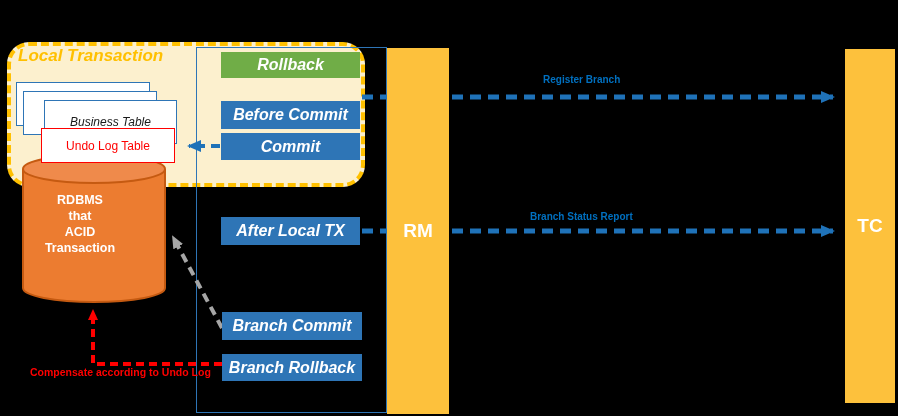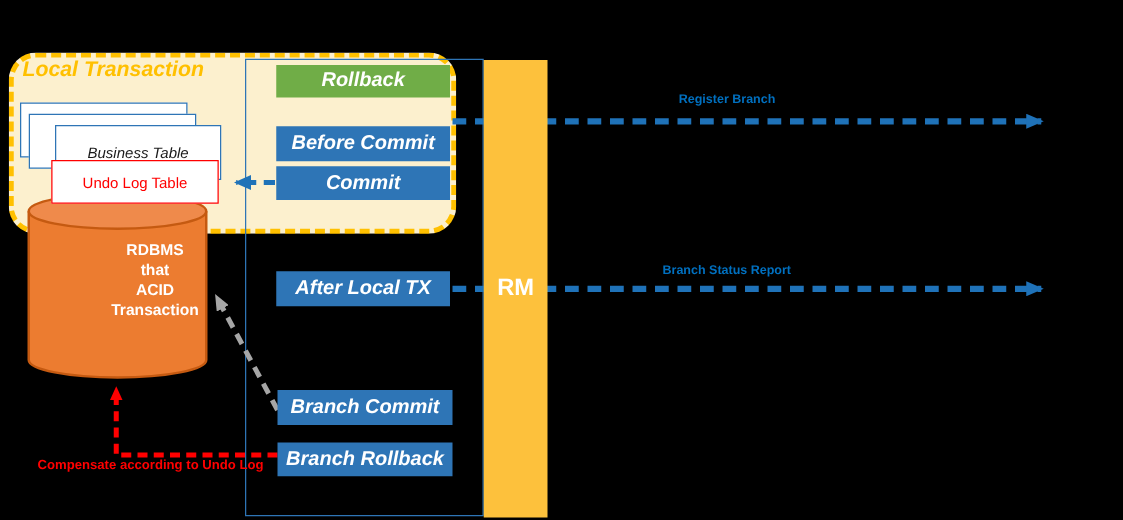--- a/index.html
+++ b/index.html
@@ -32,21 +32,21 @@
     left: 41px; top: 128px; width: 134px; height: 35px;
     background: #fff; border: 1.5px solid #FF0000;
     display: flex; align-items: center; justify-content: center;
     font-size: 12px; color: #FF0000;
   }
 
   
   .db-svg { left: 21px; top: 153px; }
   .db-text {
     left: 24px; top: 192px; width: 112px; text-align: center;
-    color: #fff; font-weight: bold; font-size: 12.5px; line-height: 16px; margin-left: 44px;
+    color: #fff; font-weight: bold; font-size: 12.5px; line-height: 16px;
   }
 
   
   .lifeline {
     left: 196px; top: 47px; width: 191px; height: 366px;
     border: 1.5px solid #2E75B6; background: transparent;
   }
 
   
   .step {
@@ -59,21 +59,21 @@
   .step-commit         { top: 133px; height: 27px; }
   .step-after-local-tx { top: 217px; height: 28px; }
   .step-branch-commit  { left: 222px; top: 312px; height: 28px; width: 140px; }
   .step-branch-rollback{ left: 222px; top: 354px; height: 27px; width: 140px; }
 
   
   .actor-bar {
     background: #FDC13C; display: flex; align-items: center; justify-content: center;
     color: #fff; font-weight: bold; font-size: 19px; z-index: 6;
   }
-  .rm-bar { left: 387px; top: 48px; width: 51px; height: 366px; }
+  .rm-bar { left: 387px; top: 48px; width: 62px; height: 366px; }
   .tc-bar { left: 845px; top: 49px; width: 50px; height: 354px; }
 
   
   .arrows { left: 0; top: 0; z-index: 5; pointer-events: none; }
 
   
   .msg-label { font-weight: bold; font-size: 10px; color: #0070C0; z-index: 7; margin-left: 32px; }
   .msg-register { left: 511px; top: 74px; }
   .msg-status   { left: 498px; top: 211px; }
   .msg-compensate {
@@ -136,18 +136,21 @@
   <div class="abs step step-business z6">Rollback</div>
   <div class="abs step step-before-commit z6">Before Commit</div>
   <div class="abs step step-commit z6">Commit</div>
   <div class="abs step step-after-local-tx z6">After Local TX</div>
   <div class="abs step step-branch-commit z6">Branch Commit</div>
   <div class="abs step step-branch-rollback z6">Branch Rollback</div>
 
   <div class="abs actor-bar rm-bar">
     <span>RM</span>
   </div>
+  <div class="abs actor-bar tc-bar">
+    <span>TC</span>
+  </div>
 
   <div class="abs msg-label msg-register">Register Branch</div>
   <div class="abs msg-label msg-status">Branch Status Report</div>
   <div class="abs msg-compensate">Compensate according to Undo Log</div>
 
 </div>
 
 </body></html>

